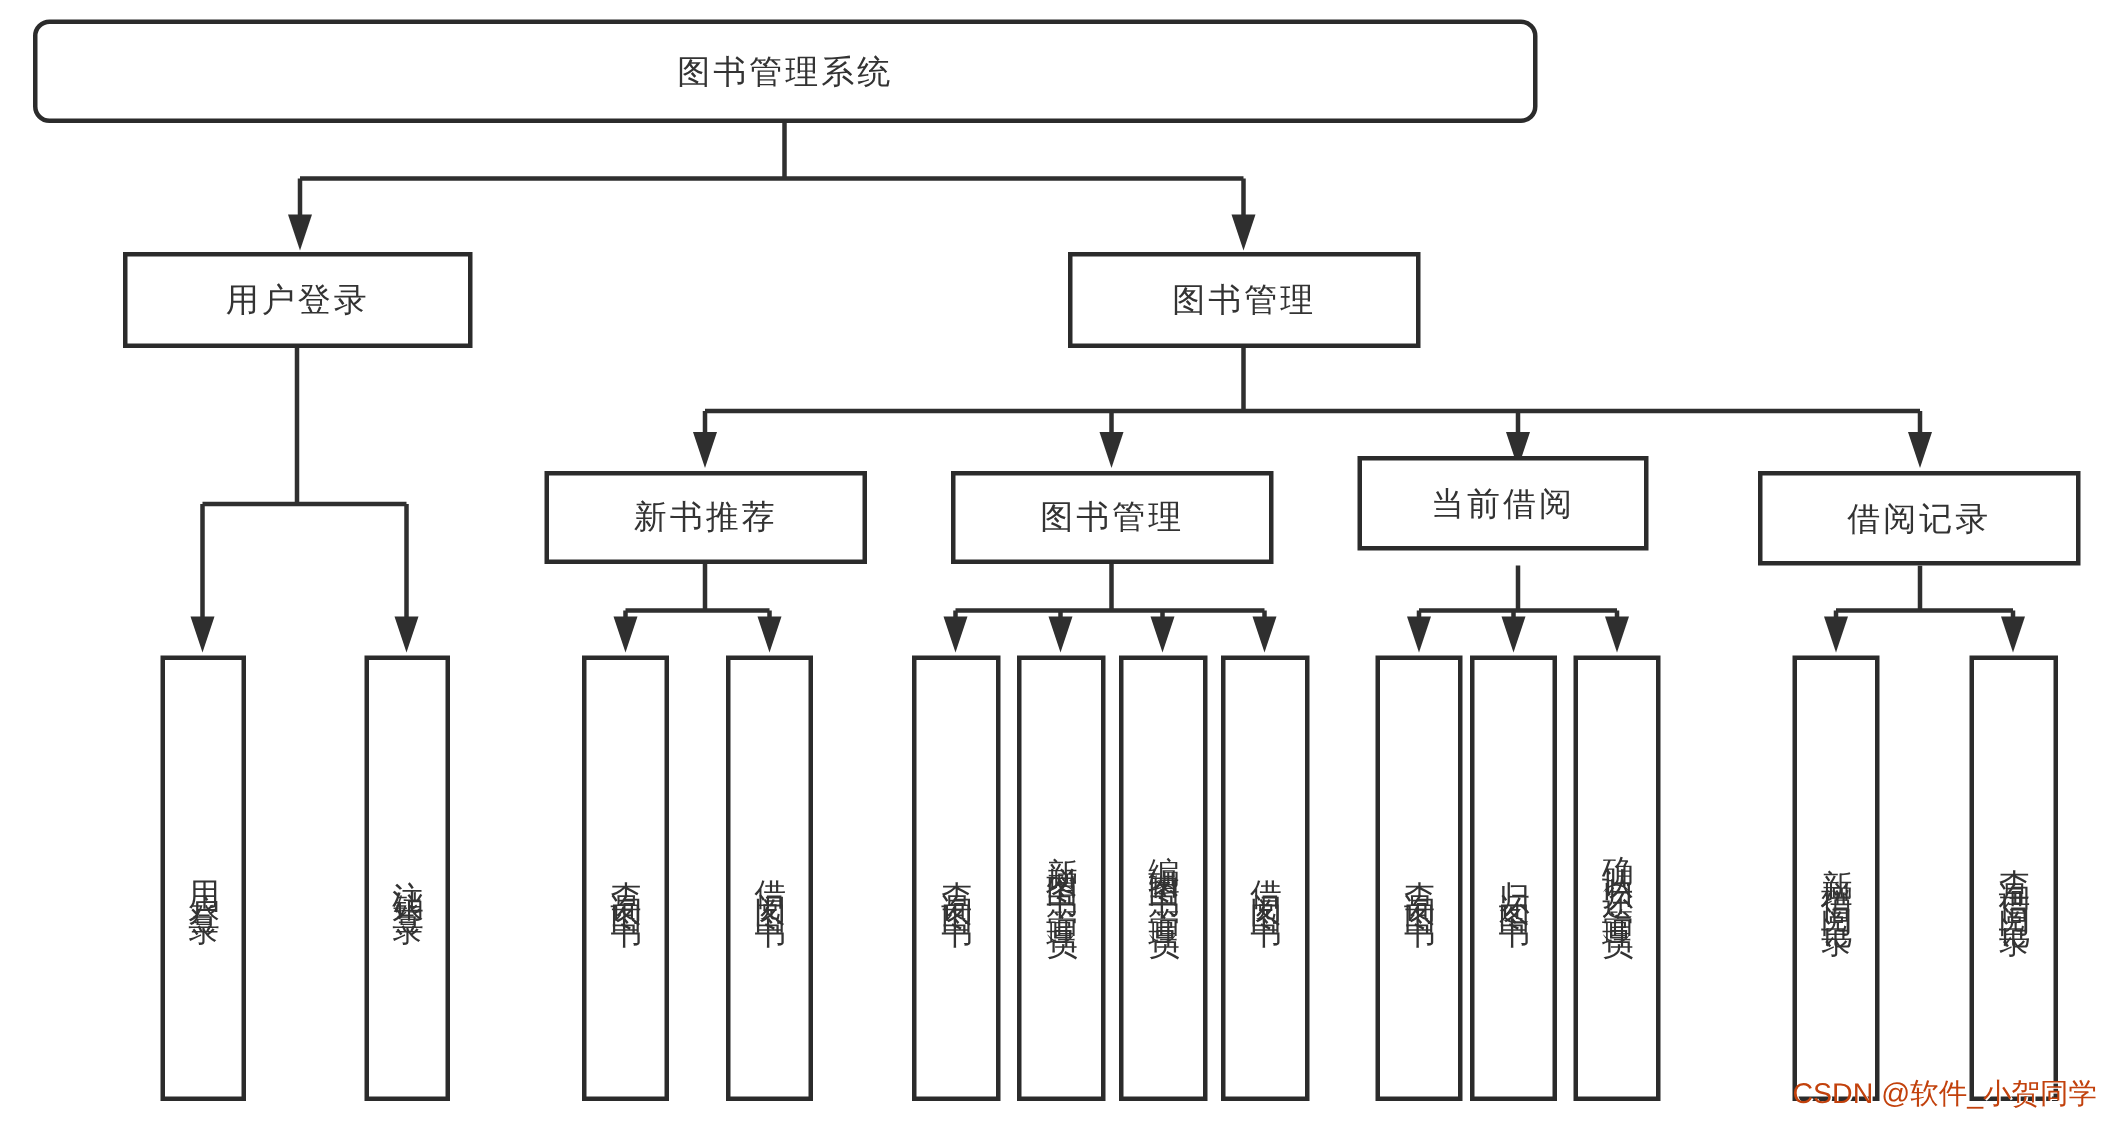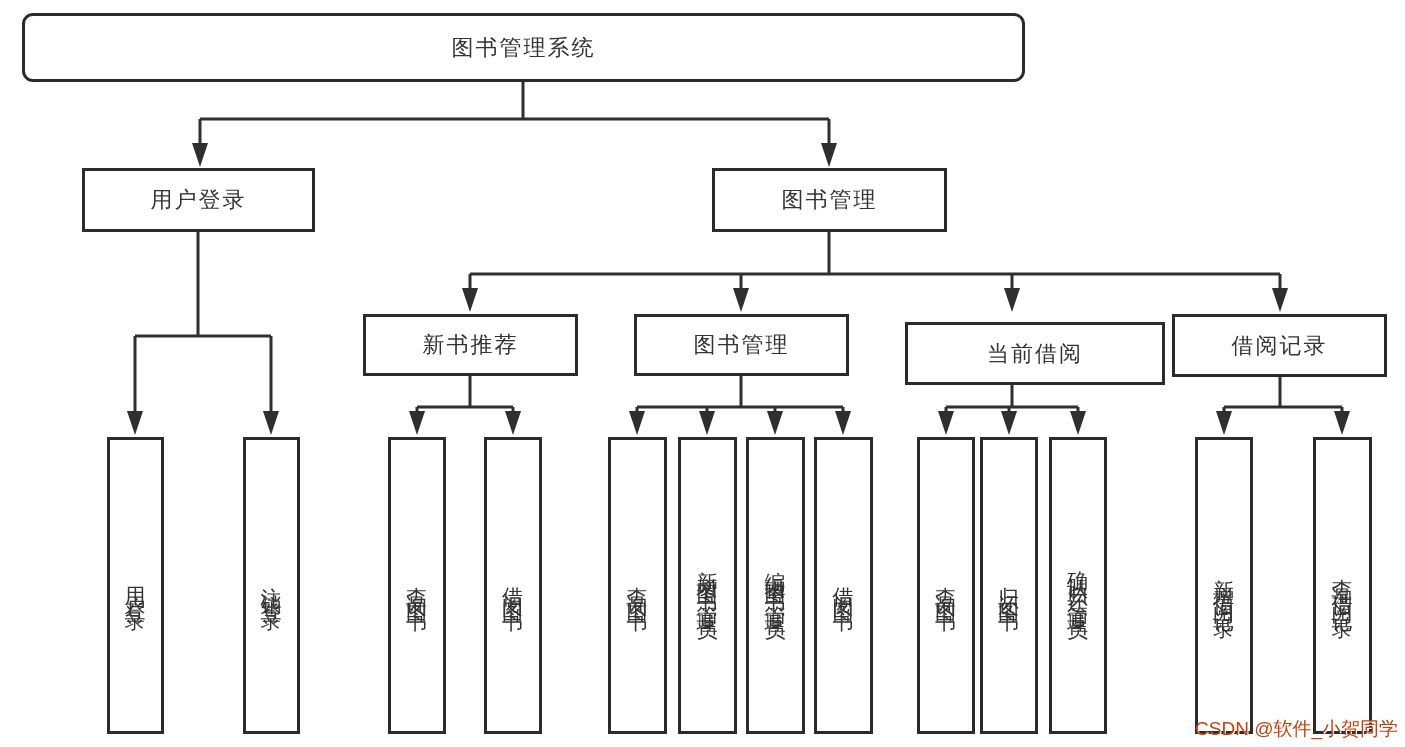--- a/index.html
+++ b/index.html
@@ -47,21 +47,21 @@
   }
   .v-box.long {
     letter-spacing: 7px;
   }
   
   .n-root          { left: 22px;  top: 13px;  width: 1003px; height: 69px; border-radius: 11px; }
   .n-user-login    { left: 82px;  top: 168px; width: 233px;  height: 64px; }
   .n-book-mgmt     { left: 712px; top: 168px; width: 235px;  height: 64px; }
   .n-new-book      { left: 363px; top: 314px; width: 215px;  height: 62px; }
   .n-book-borrow   { left: 634px; top: 314px; width: 215px;  height: 62px; }
-  .n-cur-borrow    { left: 905px; top: 322px; width: 260px;  height: 63px; }
+  .n-cur-borrow    { left: 905px; top: 304px; width: 194px;  height: 63px; }
   .n-borrow-rec    { left: 1172px;top: 314px; width: 215px;  height: 63px; }
   .leaf            { top: 437px;  height: 297px; }
   .n-l1  { left: 107px;  width: 57px; }
   .n-l2  { left: 243px;  width: 57px; }
   .n-l3  { left: 388px;  width: 58px; }
   .n-l4  { left: 484px;  width: 58px; }
   .n-l5  { left: 608px;  width: 59px; }
   .n-l6  { left: 678px;  width: 59px; }
   .n-l7  { left: 746px;  width: 59px; }
   .n-l8  { left: 814px;  width: 59px; }

